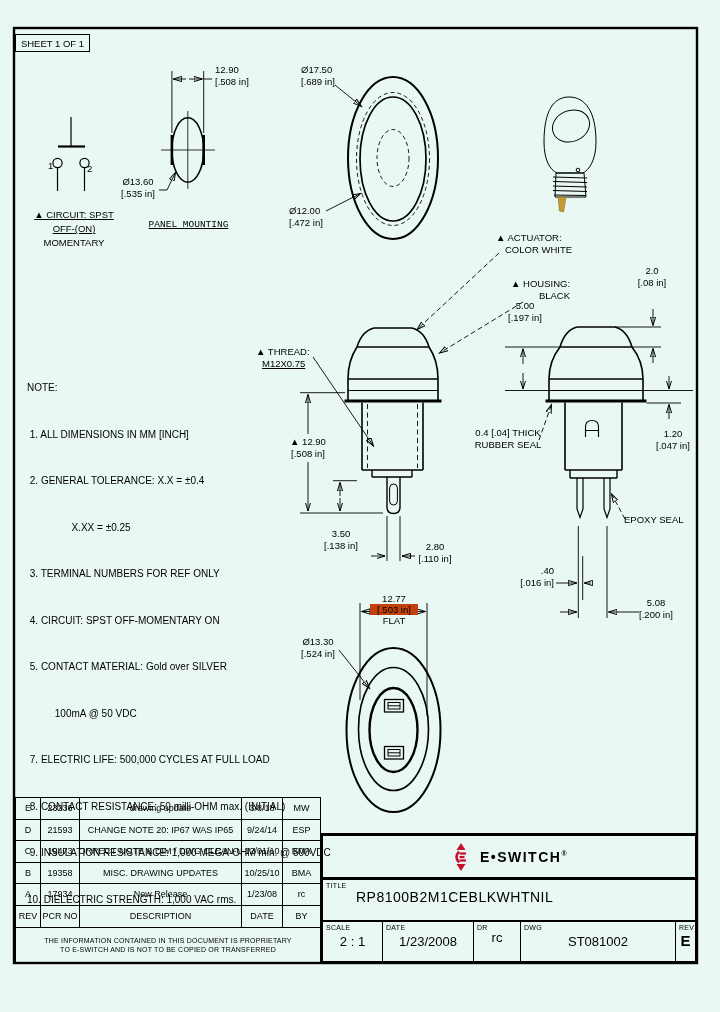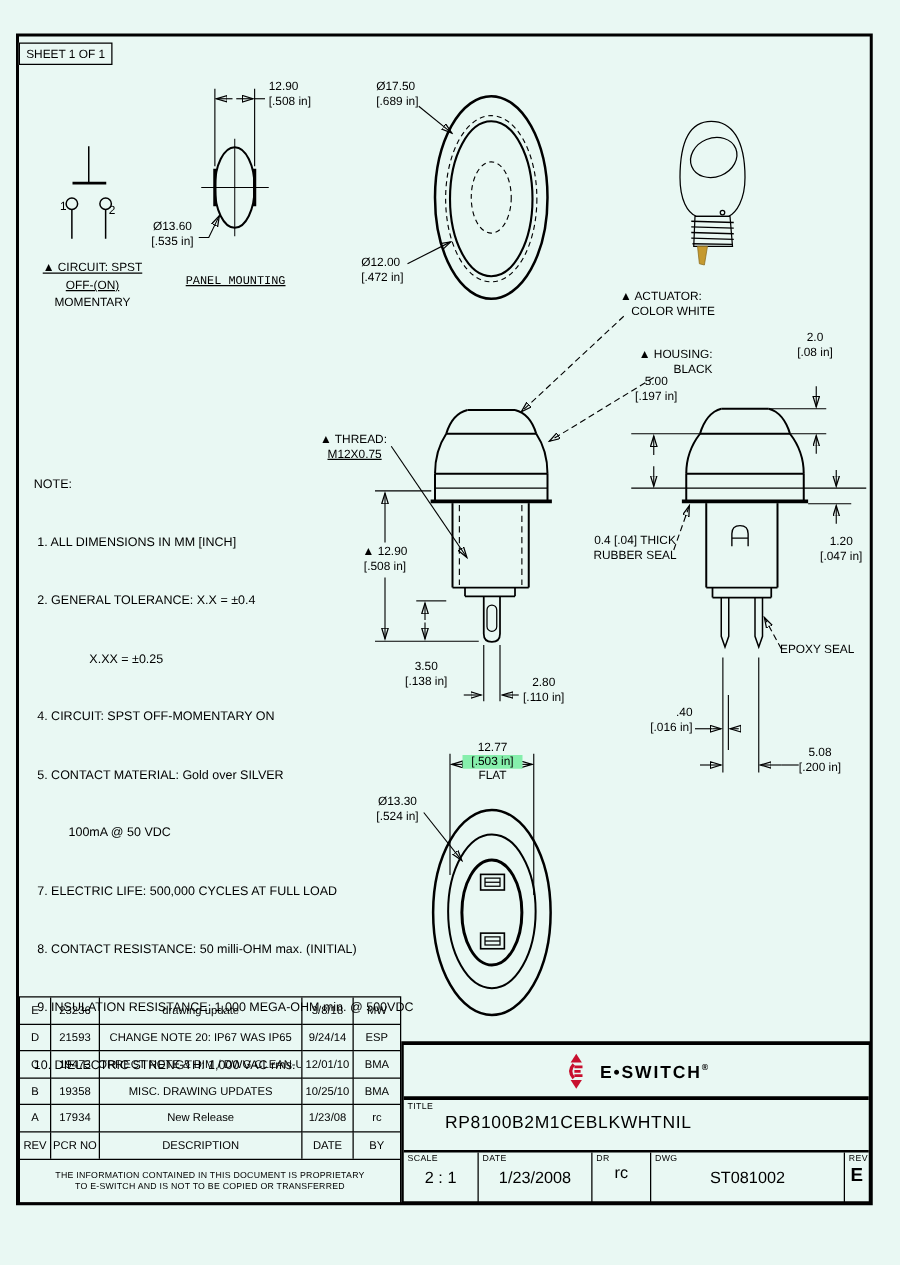--- a/index.html
+++ b/index.html
@@ -298,33 +298,34 @@
   <div>.40</div>
   <div>[.016 in]</div>
 </div>
 <div class="lbl ctr" style="left:633px;top:597px;width:46px;">
   <div>5.08</div>
   <div>[.200 in]</div>
 </div>
 
 <div class="lbl ctr" style="left:370px;top:593px;width:48px;line-height:11px;">
   <div>12.77</div>
-  <div style="background:#86efac;">[.503 in]</div>
+  <div style="background:#c2410c;">[.503 in]</div>
   <div>FLAT</div>
 </div>
 <div class="lbl ctr" style="left:296px;top:636px;width:44px;">
   <div>Ø13.30</div>
   <div>[.524 in]</div>
 </div>
 
 <div class="notes">
   <div>NOTE:</div>
   <div> 1. ALL DIMENSIONS IN MM [INCH]</div>
   <div> 2. GENERAL TOLERANCE: X.X = ±0.4</div>
   <div>                X.XX = ±0.25</div>
+  <div> 3. TERMINAL NUMBERS FOR REF ONLY</div>
   <div> 4. CIRCUIT: SPST OFF-MOMENTARY ON</div>
   <div> 5. CONTACT MATERIAL: Gold over SILVER</div>
   <div>          100mA @ 50 VDC</div>
   <div> 7. ELECTRIC LIFE: 500,000 CYCLES AT FULL LOAD</div>
   <div> 8. CONTACT RESISTANCE: 50 milli-OHM max. (INITIAL)</div>
   <div> 9. INSULATION RESISTANCE: 1,000 MEGA-OHM min. @ 500VDC</div>
   <div>10. DIELECTRIC STRENGTH: 1,000 VAC rms.</div>
   
   
   

